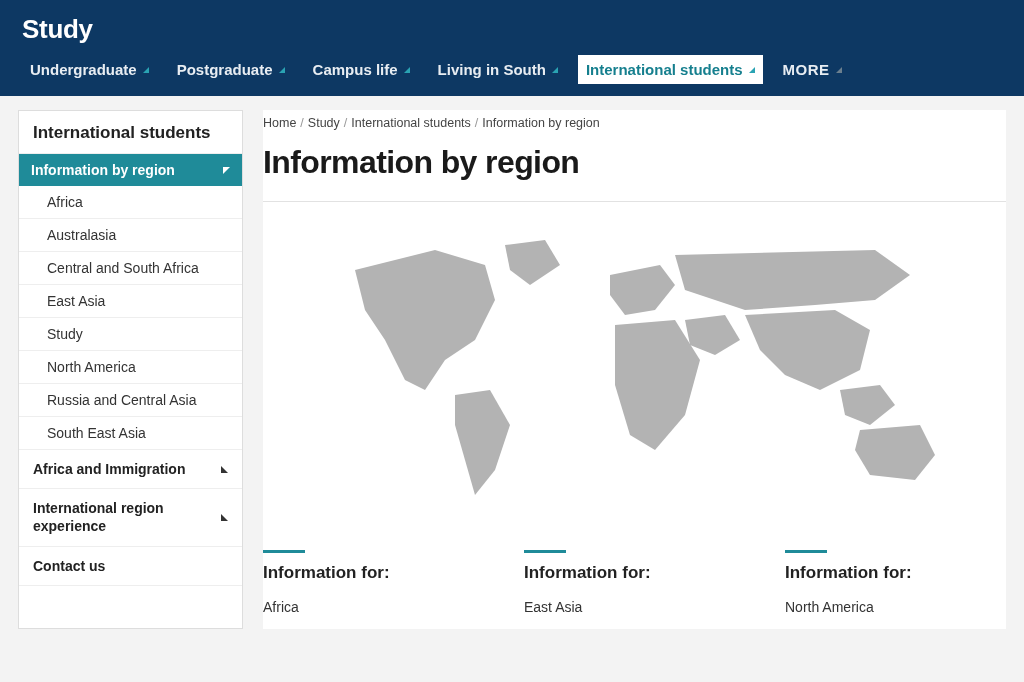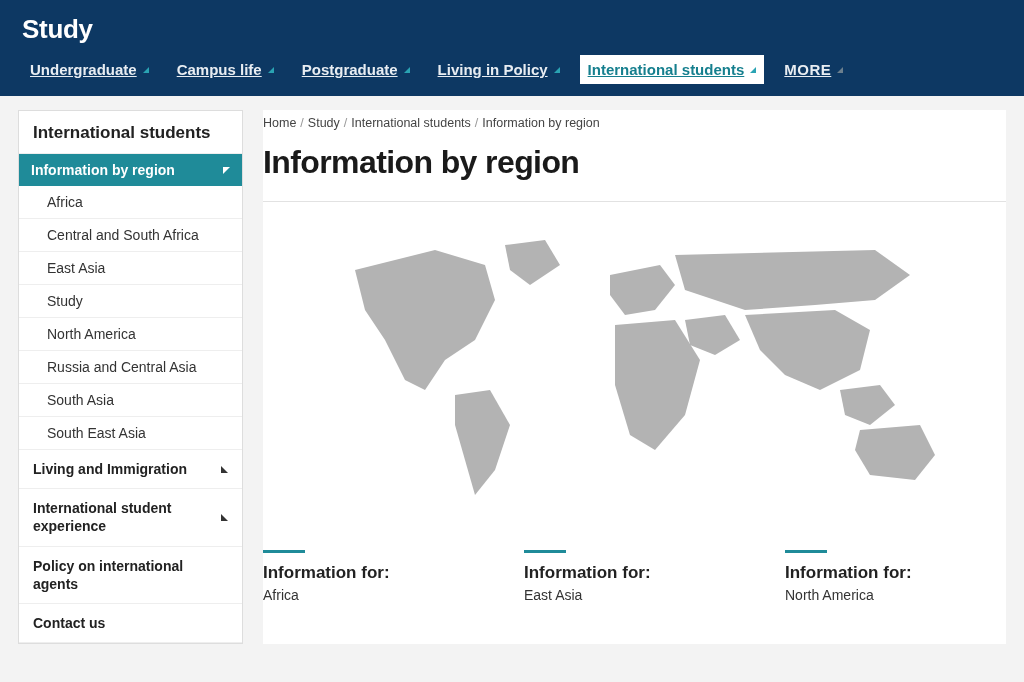--- a/index.html
+++ b/index.html
@@ -32,21 +32,20 @@
   .topnav-item {
     display: flex;
     align-items: center;
     gap: 6px;
     font-size: 15px;
     font-weight: 600;
     color: #e8edf2;
     cursor: pointer;
     padding: 6px 8px;
     white-space: nowrap;
-    text-decoration: underline;
   }
   .topnav-item.active {
     background: #fff;
     color: #157f8e;
   }
   .topnav-item.more { font-weight: 700; letter-spacing: 0.5px;}
   .tri {
     width: 0; height: 0;
     border-left: 6px solid transparent;
     border-bottom: 6px solid #2aa3b3;
@@ -150,50 +149,50 @@
     flex: 1;
   }
   .col-bar {
     width: 42px; height: 3px;
     background: #1f8b99;
     margin-bottom: 10px;
   }
   .col-title {
     font-size: 17px;
     font-weight: 800;
-    margin-bottom: 4px;
+    margin-bottom: 16px;
     color: #222;
   }
   .col-link {
     font-size: 14px;
     margin-bottom: 14px;
     color: #333;
     cursor: pointer;
   }
 </style>
 </head>
 <body>
 
 <div class="header">
   <div class="header-title">Study</div>
   <div class="topnav" id="topnav">
       <div class="topnav-item">
         <span>Undergraduate</span>
         <span class="tri"></span>
       </div>
       <div class="topnav-item">
+        <span>Postgraduate</span>
+        <span class="tri"></span>
+      </div>
+      <div class="topnav-item">
         <span>Campus life</span>
         <span class="tri"></span>
       </div>
       <div class="topnav-item">
-        <span>Postgraduate</span>
-        <span class="tri"></span>
-      </div>
-      <div class="topnav-item">
-        <span>Living in Policy</span>
+        <span>Living in South</span>
         <span class="tri"></span>
       </div>
       <div class="topnav-item active">
         <span>International students</span>
         <span class="tri"></span>
       </div>
       <div class="topnav-item more">
         <span>MORE</span>
         <span class="tri dark"></span>
       </div>
@@ -202,39 +201,36 @@
 
 <div class="page">
   <div class="sidebar">
     <div class="sidebar-title">International students</div>
     <div class="sidebar-selected">
       <span>Information by region</span>
       <span class="tri-down"></span>
     </div>
     <div id="regions">
         <div class="side-sub">Africa</div>
+        <div class="side-sub">Australasia</div>
         <div class="side-sub">Central and South Africa</div>
         <div class="side-sub">East Asia</div>
         <div class="side-sub">Study</div>
         <div class="side-sub">North America</div>
         <div class="side-sub">Russia and Central Asia</div>
-        <div class="side-sub">South Asia</div>
         <div class="side-sub">South East Asia</div>
       </div>
     <div id="mains">
         <div class="side-main">
-          <span>Living and Immigration</span>
+          <span>Africa and Immigration</span>
           <span class="tri-up"></span>
         </div>
         <div class="side-main">
-          <span>International student experience</span>
+          <span>International region experience</span>
           <span class="tri-up"></span>
-        </div>
-        <div class="side-main">
-          <span>Policy on international agents</span>
         </div>
         <div class="side-main">
           <span>Contact us</span>
         </div>
       </div>
   </div>
 
   <div class="main">
     <div class="breadcrumb" id="breadcrumb"><span>Home</span><span class="sep">/</span><span>Study</span><span class="sep">/</span><span>International students</span><span class="sep">/</span><span>Information by region</span></div>
     <div class="page-title">Information by region</div>

